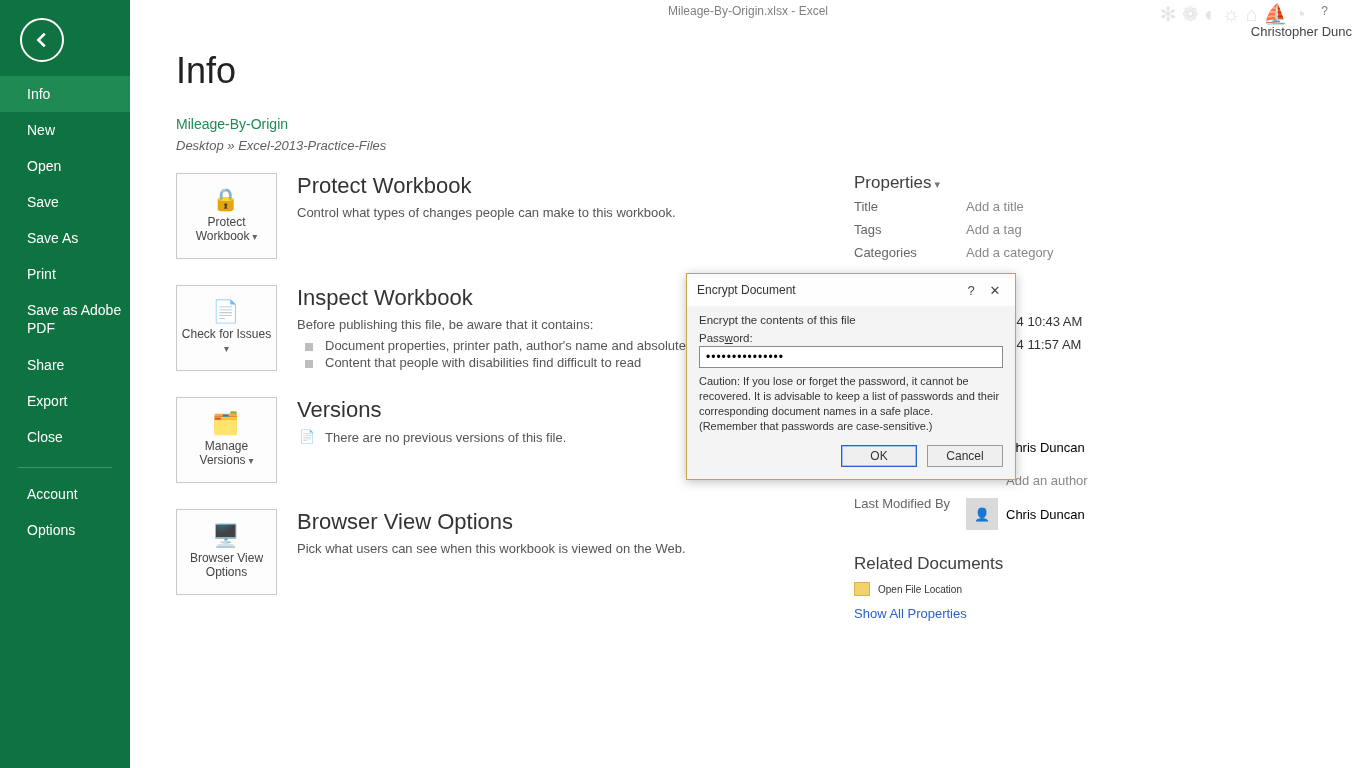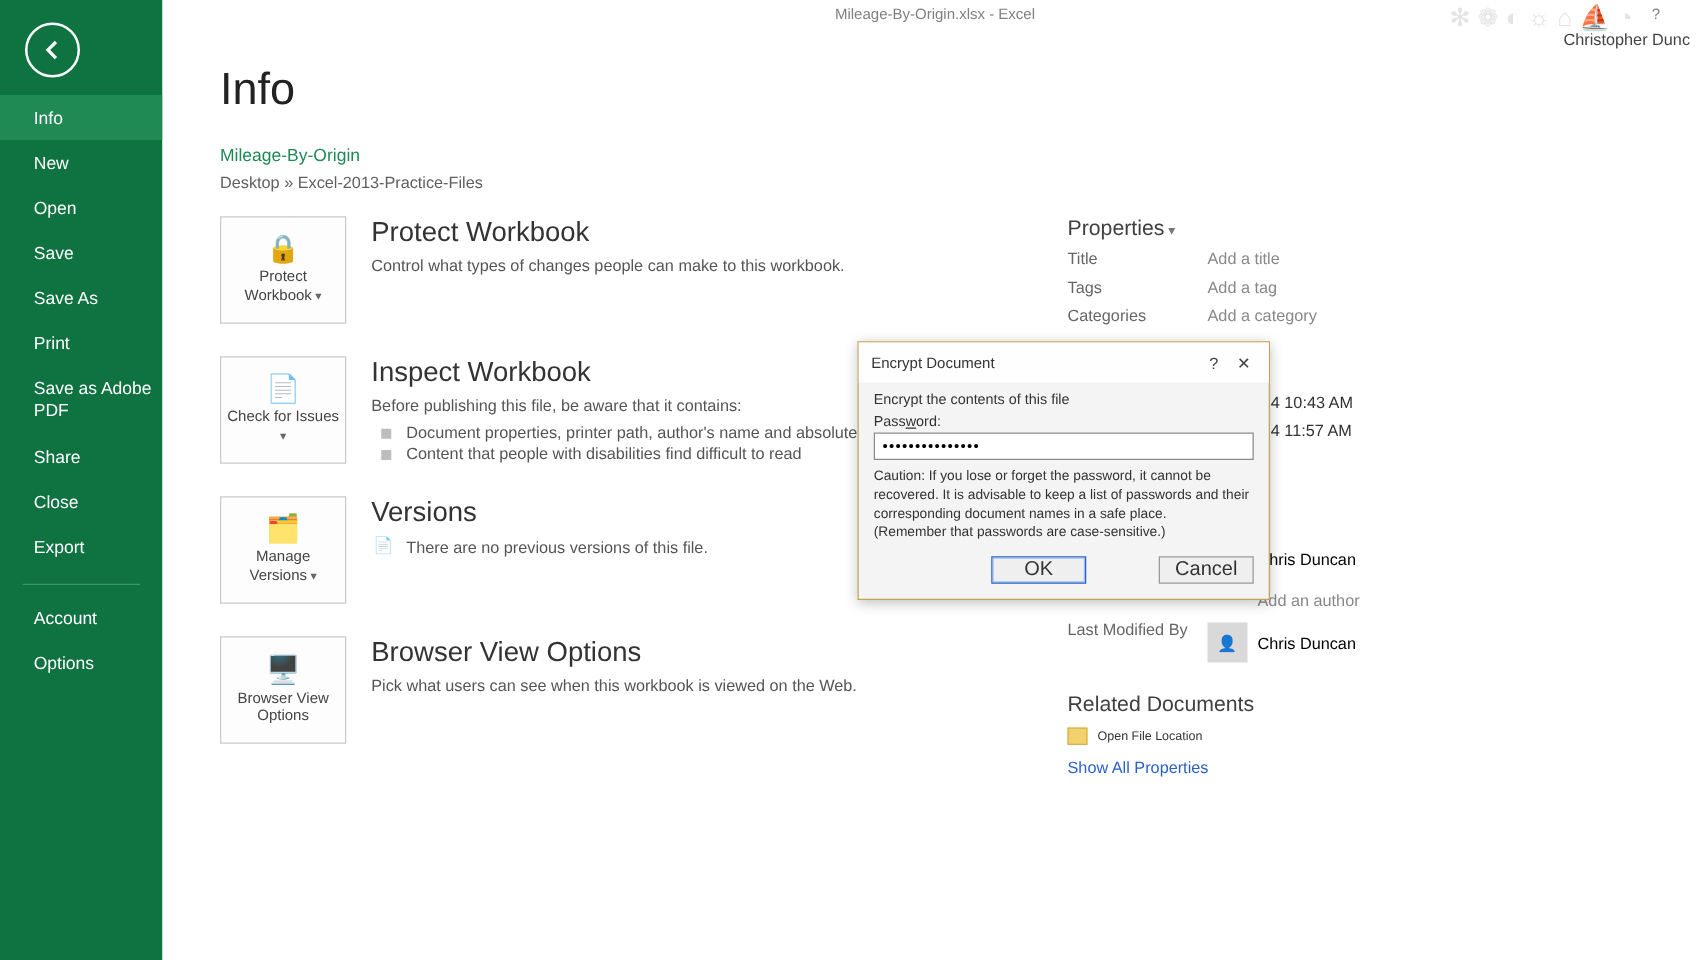--- a/index.html
+++ b/index.html
@@ -37,21 +37,21 @@
     position: absolute; right: 38px; top: 4px; color: #808080; font-size: 12px; cursor: pointer;
   }
   .doodles {
     position: absolute; top: 0; right: 0; height: 60px; width: 520px;
     color: #e4e4e4; font-size: 20px; pointer-events: none;
     display: flex; align-items: flex-start; justify-content: flex-end; gap: 30px;
     padding-right: 60px; padding-top: 2px;
   }
   .page-title { font-size: 36px; font-weight: 300; color: #222; margin-top: 22px; }
   .doc-title { font-size: 14px; color: #1f8a54; margin-top: 24px; }
-  .breadcrumb { font-size: 13px; color: #606060; margin-top: 6px; }
+  .breadcrumb { font-size: 13px; color: #606060; margin-top: 6px; font-style: italic; }
   .columns { display: flex; margin-top: 20px; }
   .left-col { width: 668px; }
   .right-col { width: 470px; padding-left: 10px; }
   .block { display: flex; margin-bottom: 26px; }
   .tile {
     width: 101px; height: 86px; border: 1px solid #c9c9c9; background: #fdfdfd;
     display: flex; flex-direction: column; align-items: center; justify-content: center;
     font-size: 12px; color: #444; text-align: center; cursor: pointer;
     gap: 4px; padding: 4px 4px;
   }
@@ -99,23 +99,23 @@
   .dlg-group { font-size: 11.5px; color: #333; margin-bottom: 6px; }
   .dlg-lbl { font-size: 11.5px; color: #333; margin-bottom: 2px; }
   .dlg-lbl u { text-decoration: underline; }
   .pw-input {
     width: 100%; height: 22px; border: 1px solid #8a8a8a; background: #fff;
     padding: 2px 6px; font-size: 12px; letter-spacing: 1px;
   }
   .caution { font-size: 11px; color: #333; margin-top: 6px; line-height: 1.35; }
   .dlg-btns { display: flex; justify-content: flex-end; gap: 10px; padding: 0 12px 12px 0; }
   .btn {
-    min-width: 76px; height: 22px; text-align: center; font-size: 16px;
+    min-width: 76px; height: 22px; text-align: center; font-size: 12px;
     border: 1px solid #9a9a9a; background: #efefef; cursor: pointer;
-    display: flex; align-items: center; justify-content: center; margin-left: 48px;
+    display: flex; align-items: center; justify-content: center;
   }
   .btn.primary { border: 1px solid #2a62c9; box-shadow: inset 0 0 0 1px #9ec1f5; }
 </style>
 </head>
 <body>
 
 <div class="app">
   <div class="sidebar">
     <div class="back-btn">
       <svg viewBox="0 0 24 24">
@@ -123,22 +123,22 @@
         </svg>
     </div>
     <div class="side-item selected">Info</div>
     <div class="side-item">New</div>
     <div class="side-item">Open</div>
     <div class="side-item">Save</div>
     <div class="side-item">Save As</div>
     <div class="side-item">Print</div>
     <div class="side-item" style="line-height:1.25;">Save as Adobe PDF</div>
     <div class="side-item">Share</div>
+    <div class="side-item">Export</div>
     <div class="side-item">Close</div>
-    <div class="side-item">Export</div>
     <div class="side-sep"></div>
     <div class="side-item">Account</div>
     <div class="side-item">Options</div>
   </div>
 
   <div class="content">
     <div class="titlebar">
       <span>Mileage-By-Origin.xlsx - Excel</span>
       <span class="help-icon">?</span>
       <span class="user">Christopher Dunc</span>

